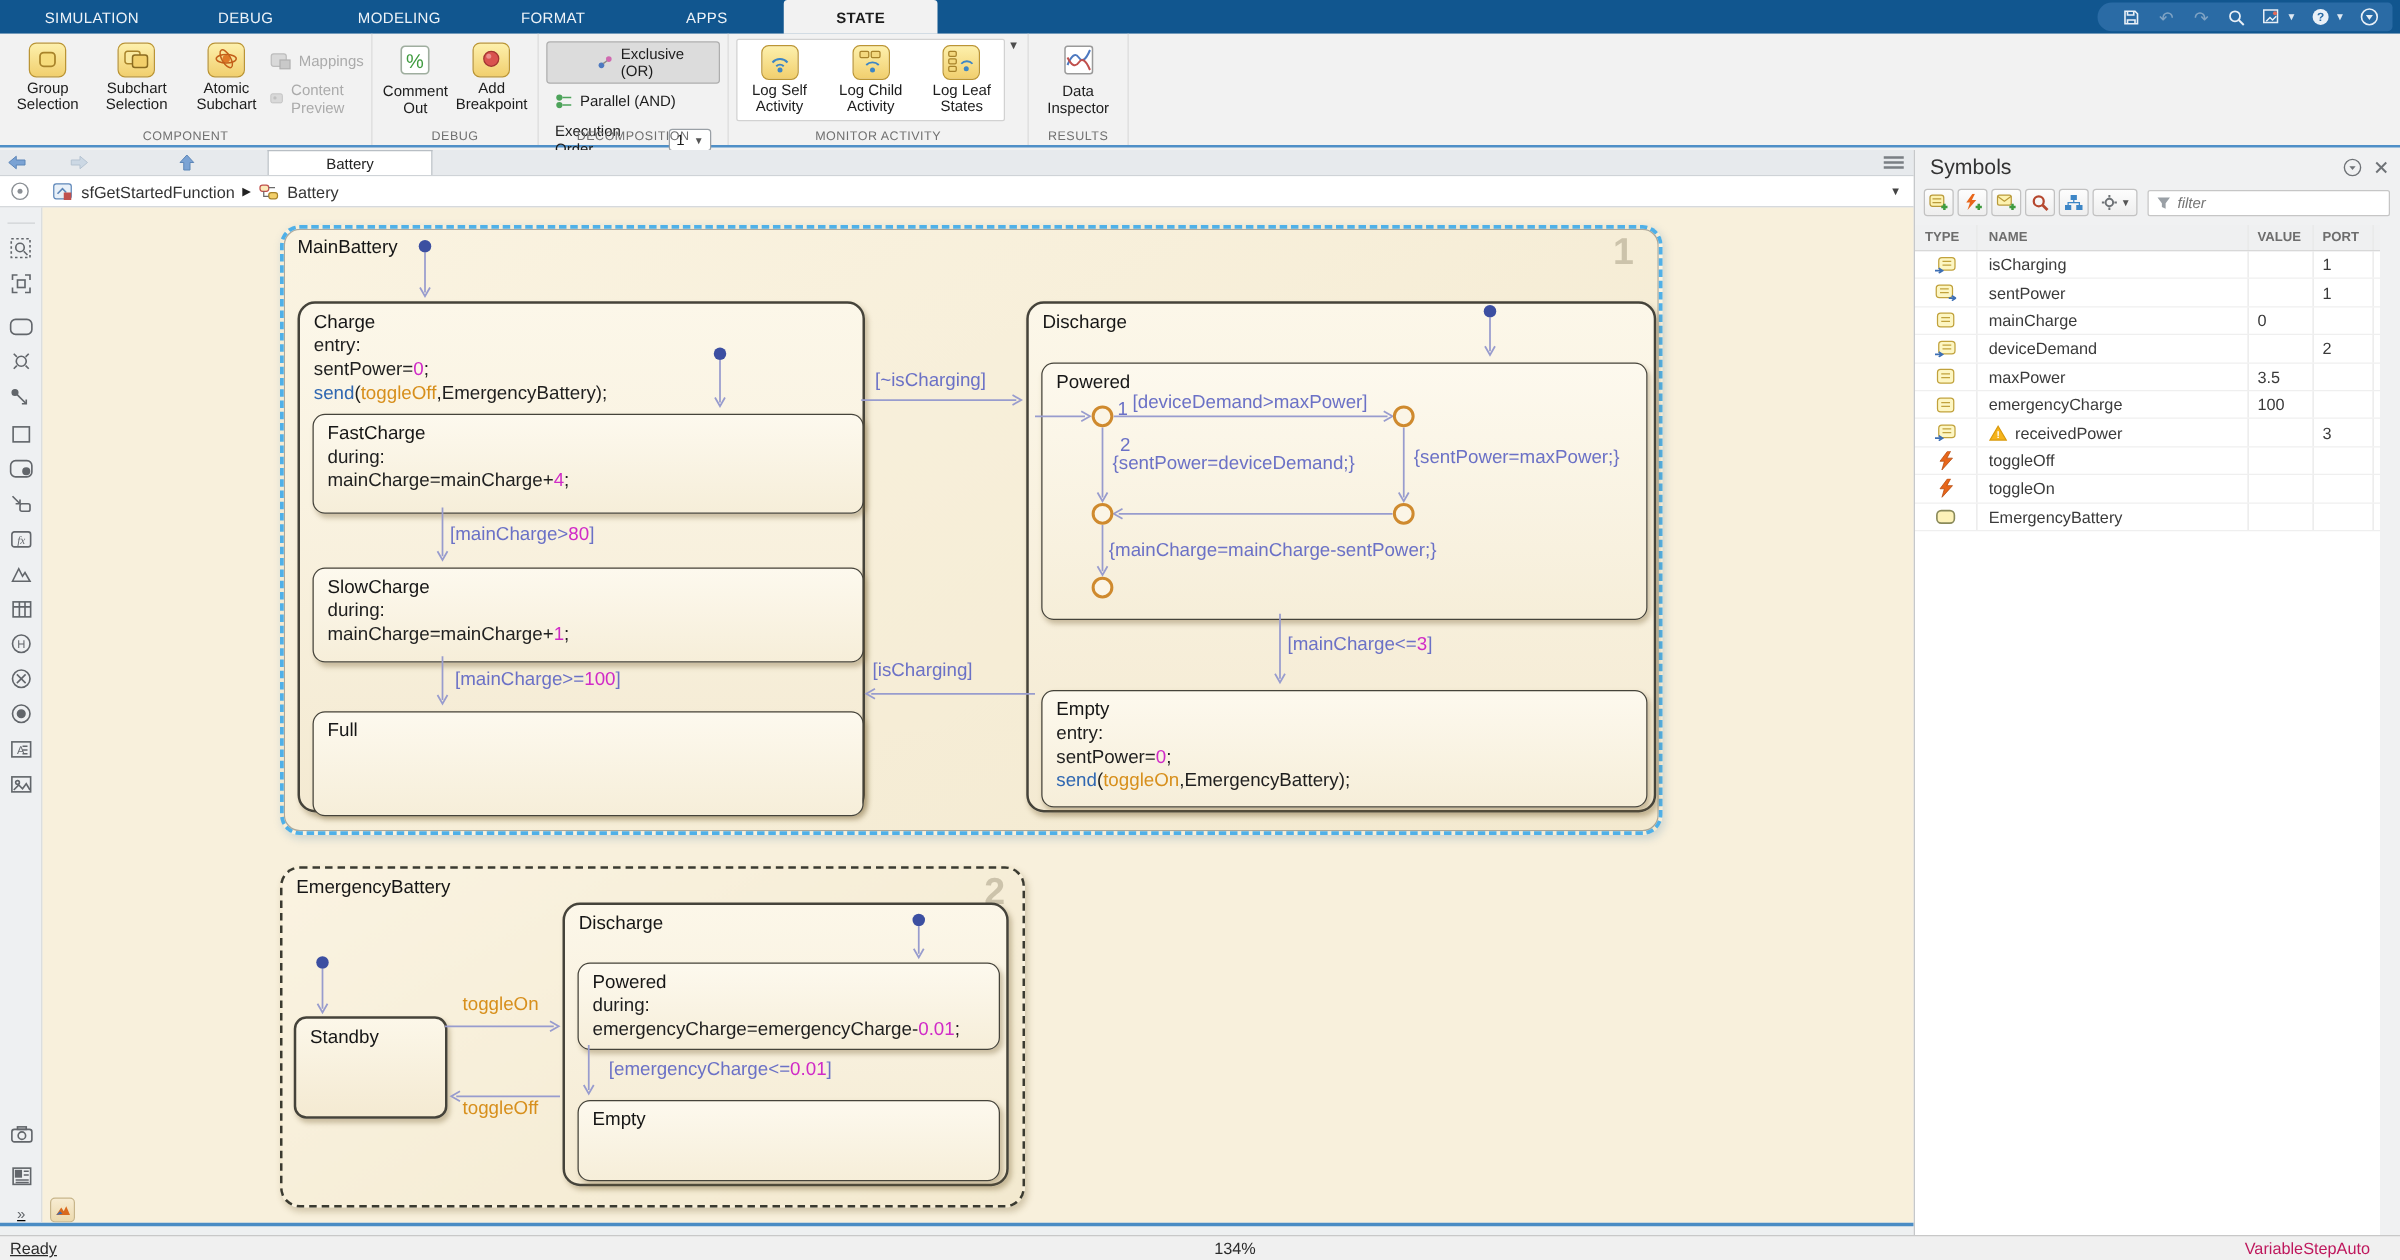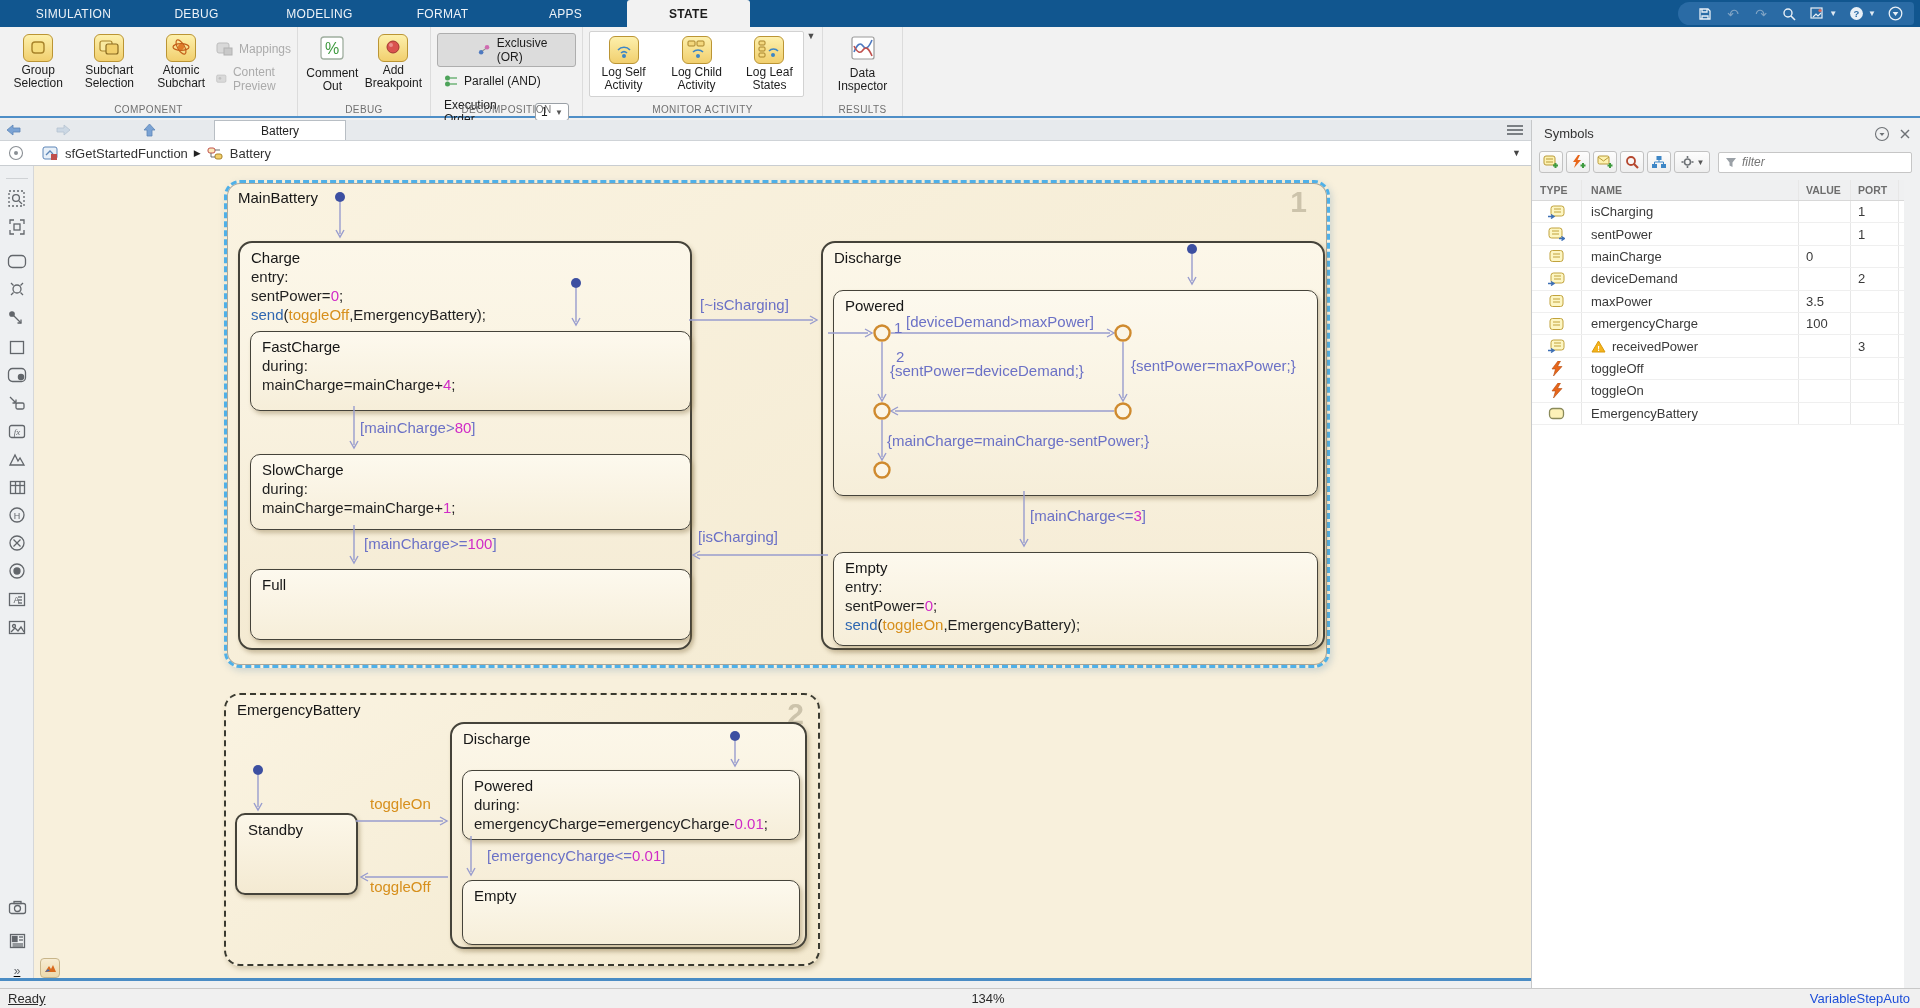--- a/index.html
+++ b/index.html
@@ -62,39 +62,39 @@
   .sf-super.selected { border:3px dashed #4fb0e8; box-shadow:inset 0 0 0 1px rgba(60,60,60,.40), 2px 3px 7px rgba(110,150,180,.30); }
   .sf-super.dashed { border:2px dashed #3a3a30; box-shadow:2px 3px 5px rgba(125,105,60,.30); }
   .sf-watermark { position:absolute; top:2px; right:20px; font-size:30px; font-weight:bold; color:#ccc3ab; }
   .tk-p { color:#1f1f1f; } .tk-n { color:#d02bc7; } .tk-k { color:#2f67b1; } .tk-e { color:#d78f1c; } .tk-l { color:inherit; }
   .wires { position:absolute; inset:0; z-index:5; pointer-events:none; }
   .tlabel { position:absolute; z-index:6; font-size:15px; color:#6b71c6; white-space:nowrap; }
   .mlbadge { position:absolute; left:6px; top:792px; width:20px; height:20px; border-radius:4px; background:linear-gradient(180deg,#f7ecd2,#ecd9ad); border:1px solid #c8b58a; display:flex; align-items:center; justify-content:center; z-index:7; }
 
   
   .sympanel { position:absolute; left:1531px; top:120px; width:389px; height:868px; background:#f0f1f2; border-left:1px solid #c6c8ca; }
-  .symhead { height:27px; display:flex; align-items:center; padding:0 8px 0 12px; font-size:13px; color:#333; }
+  .symhead { height:27px; display:flex; align-items:center; padding:0 8px 0 12px; font-size:17px; color:#333; }
   .symhead .sp { flex:1; }
   .symtools { height:30px; display:flex; align-items:center; gap:3px; padding:0 8px 0 7px; }
   .stb { width:24px; height:22px; border:1px solid #c2c2c2; border-radius:3px; background:linear-gradient(#fdfdfd,#eeeeee); display:flex; align-items:center; justify-content:center; }
   .stb.wide { width:36px; gap:2px; }
   .filterbox { flex:1; height:21px; background:#fff; border:1px solid #c6c6c6; border-radius:2px; display:flex; align-items:center; padding:0 6px; gap:5px; margin-left:5px; }
   .filterbox input { border:none; outline:none; flex:1; font-size:12px; font-style:italic; color:#555; font-family:"Liberation Sans",sans-serif; background:transparent; }
   .symtable { position:absolute; left:0; right:16px; top:60px; bottom:0; background:#fff; }
   .symhdr { display:flex; height:21px; background:#eff0f1; border-bottom:1px solid #d8d8d8; font-size:10.5px; font-weight:bold; color:#6d6d6d; align-items:center; }
   .symrow { display:flex; height:22.4px; align-items:center; border-bottom:1px solid #efefef; font-size:13px; color:#3a3a3a; }
   .c-type { width:50px; display:flex; justify-content:center; border-right:1px solid #e7e7e7; height:100%; align-items:center; }
   .c-name { width:217px; padding-left:9px; border-right:1px solid #e7e7e7; height:100%; display:flex; align-items:center; gap:6px; }
   .c-val  { width:52px; padding-left:7px; border-right:1px solid #e7e7e7; height:100%; display:flex; align-items:center; }
   .c-port { width:48px; padding-left:7px; border-right:1px solid #e7e7e7; height:100%; display:flex; align-items:center; }
 
   
   .statusbar { position:absolute; left:0; top:988px; width:1920px; height:20px; background:#f0f0f0; border-top:1px solid #c8c8c8; font-size:13px; color:#2b2b2b; }
   .statusbar .zoomlvl { position:absolute; left:938px; width:100px; text-align:center; top:2px; }
-  .statusbar .solver { position:absolute; right:10px; top:2px; color:#1d4ed8; }
+  .statusbar .solver { position:absolute; right:24px; top:2px; color:#be185d; }
   .statusbar .ready { position:absolute; left:8px; top:2px;text-decoration:underline; }
 </style>
 </head>
 <body>
 
 <div class="tabstrip">
   <div style="width:12px"></div>
   <div class="rtab">SIMULATION</div>
   <div class="rtab">DEBUG</div>
   <div class="rtab">MODELING</div>
@@ -467,21 +467,21 @@
           <div class="sf-state sf-sub" style="left:10px; top:88px; width:441px; height:80px">
             <div class="sf-title">FastCharge</div>
             <div class="sf-line"><span class="tk-p">during:</span></div>
             <div class="sf-line"><span class="tk-p">mainCharge=mainCharge+</span><span class="tk-n">4</span><span class="tk-p">;</span></div>
           </div>
           <div class="sf-state sf-sub" style="left:10px; top:211px; width:441px; height:76px">
             <div class="sf-title">SlowCharge</div>
             <div class="sf-line"><span class="tk-p">during:</span></div>
             <div class="sf-line"><span class="tk-p">mainCharge=mainCharge+</span><span class="tk-n">1</span><span class="tk-p">;</span></div>
           </div>
-          <div class="sf-state sf-sub" style="left:10px; top:326px; width:441px; height:71px">
+          <div class="sf-state sf-sub" style="left:10px; top:326px; width:441px; height:84px">
             <div class="sf-title">Full</div>
           </div>
         </div>
 
         <div class="sf-state" style="left:594px; top:58px; width:504px; height:409px; border-radius:14px">
           <div class="sf-title">Discharge</div>
           <div class="sf-state sf-sub" style="left:10px; top:47px; width:485px; height:206px">
             <div class="sf-title">Powered</div>
           </div>
           <div class="sf-state sf-sub" style="left:10px; top:309px; width:485px; height:94px">

